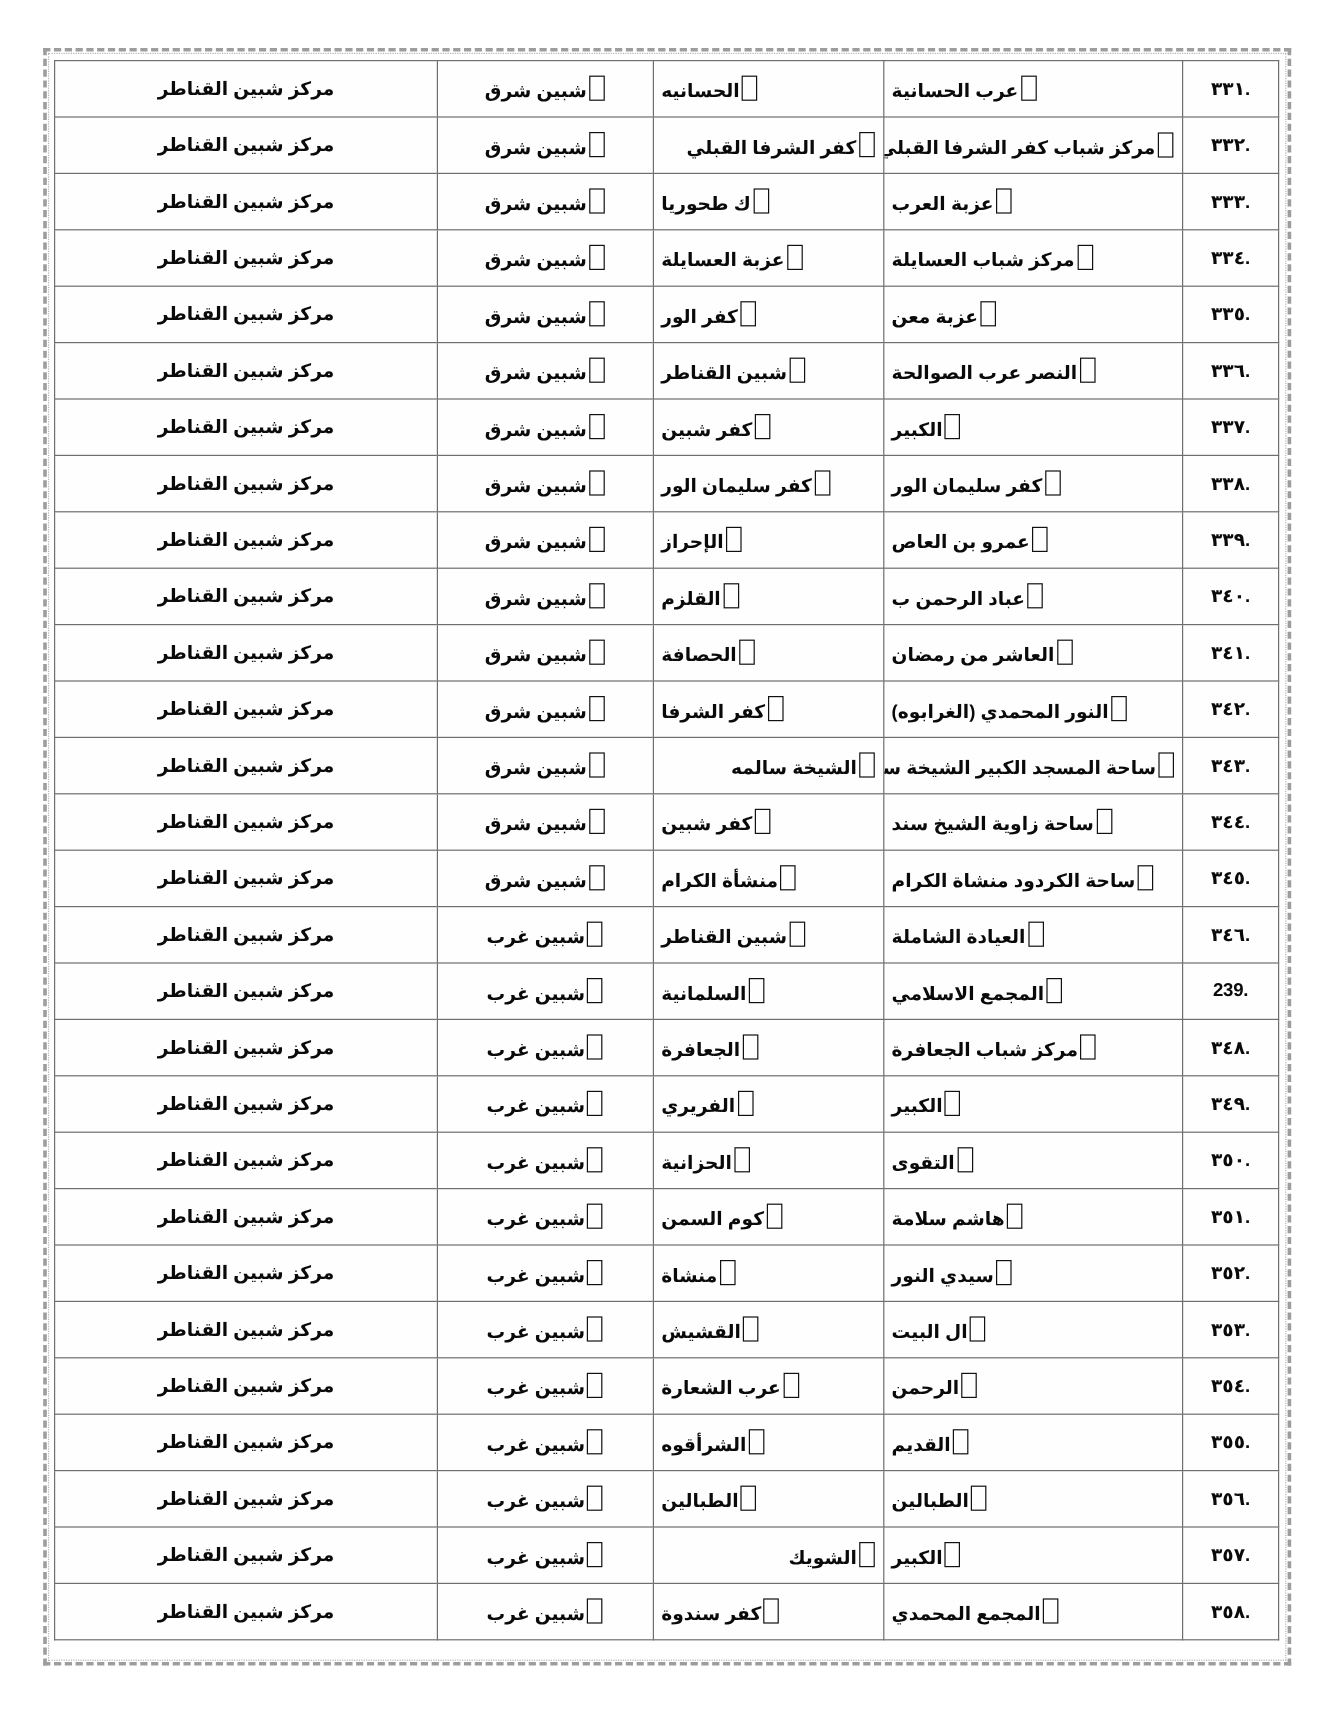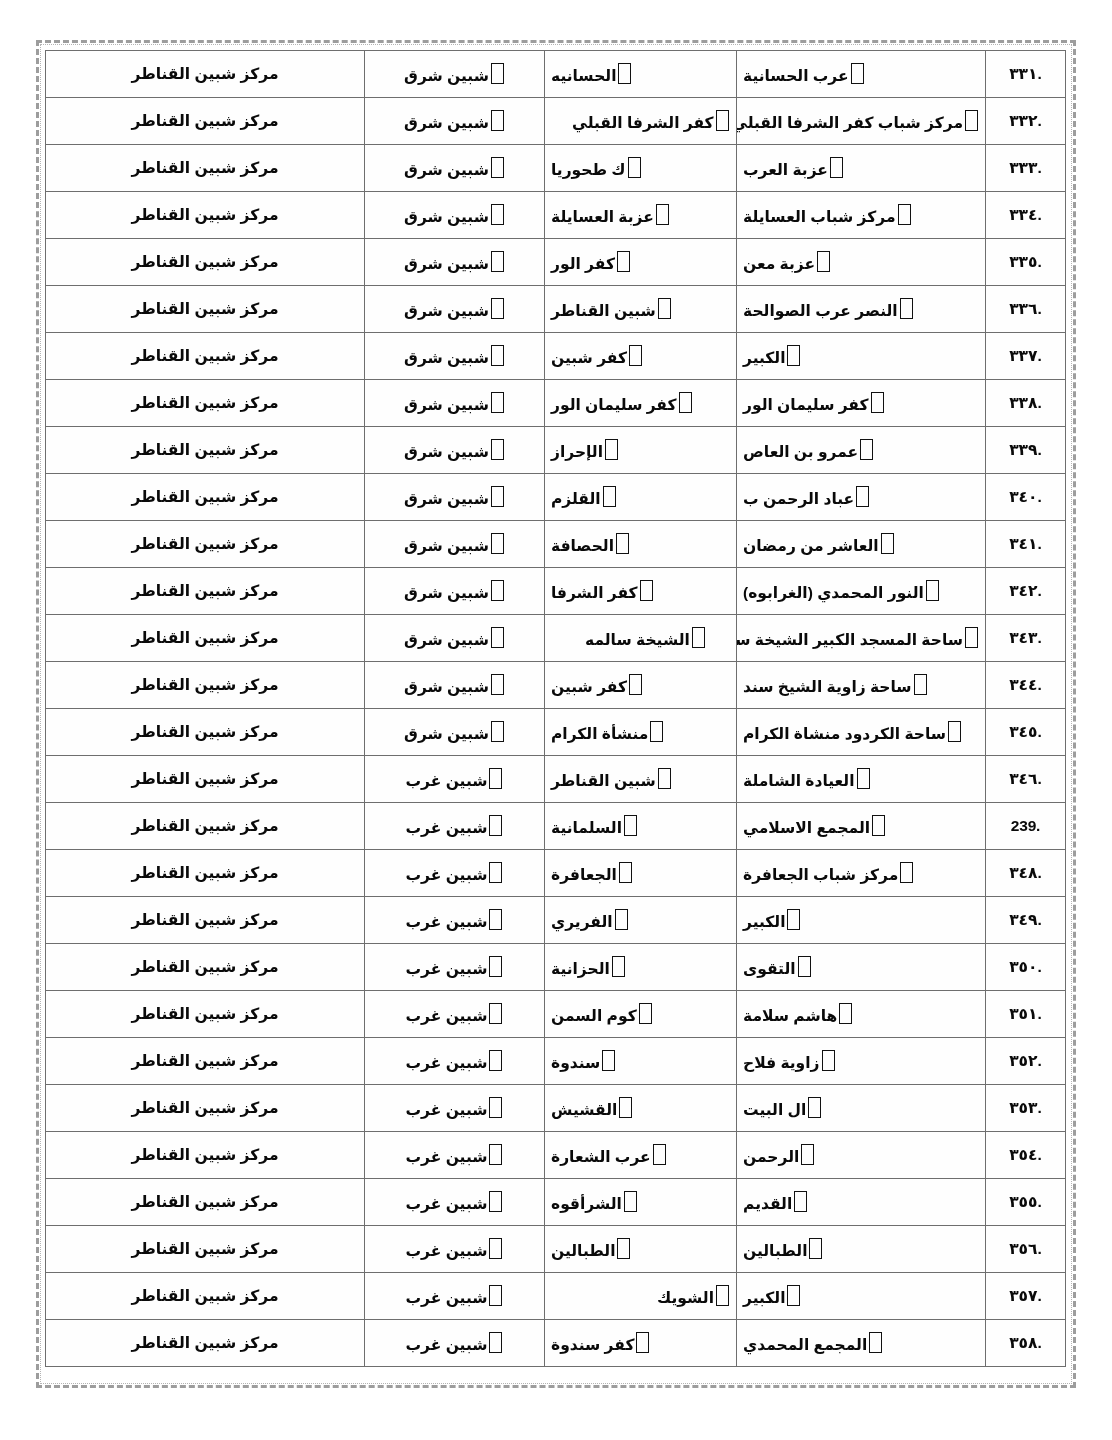--- a/index.html
+++ b/index.html
@@ -207,21 +207,21 @@
         <tr>
           <td class="idx">٣٤٢.</td>
           <td class="place" style="text-align: left;"><span class="tofu"></span><span class="cell-text">النور المحمدي (الغرابوه)</span></td>
           <td class="village" style="text-align: left;"><span class="tofu"></span><span class="cell-text">كفر الشرفا</span></td>
           <td class="district" style="text-align: center;"><span class="tofu"></span><span class="cell-text">شبين شرق</span></td>
           <td class="markaz">مركز شبين القناطر</td>
         </tr>
         <tr>
           <td class="idx">٣٤٣.</td>
           <td class="place" style="text-align: left;"><span class="tofu"></span><span class="cell-text">ساحة المسجد الكبير الشيخة سالمة</span></td>
-          <td class="village" style="text-align: left; padding-left: 40px;"><span class="tofu"></span><span class="cell-text">الشيخة سالمه</span></td>
+          <td class="village" style="text-align: right; padding-left: 40px;"><span class="tofu"></span><span class="cell-text">الشيخة سالمه</span></td>
           <td class="district" style="text-align: center;"><span class="tofu"></span><span class="cell-text">شبين شرق</span></td>
           <td class="markaz">مركز شبين القناطر</td>
         </tr>
         <tr>
           <td class="idx">٣٤٤.</td>
           <td class="place" style="text-align: left;"><span class="tofu"></span><span class="cell-text">ساحة زاوية الشيخ سند</span></td>
           <td class="village" style="text-align: left;"><span class="tofu"></span><span class="cell-text">كفر شبين</span></td>
           <td class="district" style="text-align: center;"><span class="tofu"></span><span class="cell-text">شبين شرق</span></td>
           <td class="markaz">مركز شبين القناطر</td>
         </tr>
@@ -269,22 +269,22 @@
         </tr>
         <tr>
           <td class="idx">٣٥١.</td>
           <td class="place" style="text-align: left;"><span class="tofu"></span><span class="cell-text">هاشم سلامة</span></td>
           <td class="village" style="text-align: left;"><span class="tofu"></span><span class="cell-text">كوم السمن</span></td>
           <td class="district" style="text-align: center;"><span class="tofu"></span><span class="cell-text">شبين غرب</span></td>
           <td class="markaz">مركز شبين القناطر</td>
         </tr>
         <tr>
           <td class="idx">٣٥٢.</td>
-          <td class="place" style="text-align: left;"><span class="tofu"></span><span class="cell-text">زاوية فلاح</span></td>
-          <td class="village" style="text-align: left;"><span class="tofu"></span><span class="cell-text">سندوة</span></td>
+          <td class="place" style="text-align: left;"><span class="tofu"></span><span class="cell-text">سيدي النور</span></td>
+          <td class="village" style="text-align: left;"><span class="tofu"></span><span class="cell-text">منشاة</span></td>
           <td class="district" style="text-align: center;"><span class="tofu"></span><span class="cell-text">شبين غرب</span></td>
           <td class="markaz">مركز شبين القناطر</td>
         </tr>
         <tr>
           <td class="idx">٣٥٣.</td>
           <td class="place" style="text-align: left;"><span class="tofu"></span><span class="cell-text">ال البيت</span></td>
           <td class="village" style="text-align: left;"><span class="tofu"></span><span class="cell-text">القشيش</span></td>
           <td class="district" style="text-align: center;"><span class="tofu"></span><span class="cell-text">شبين غرب</span></td>
           <td class="markaz">مركز شبين القناطر</td>
         </tr>

